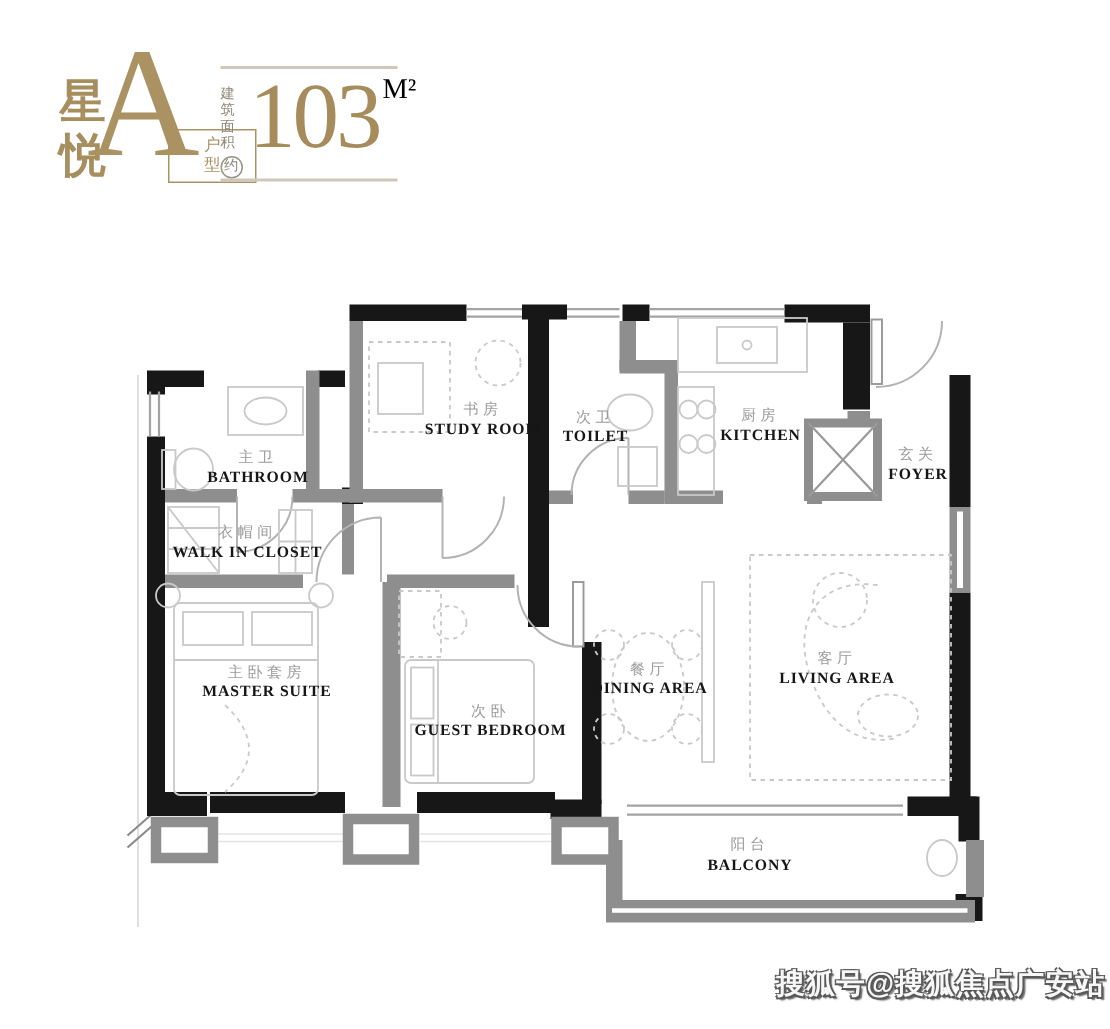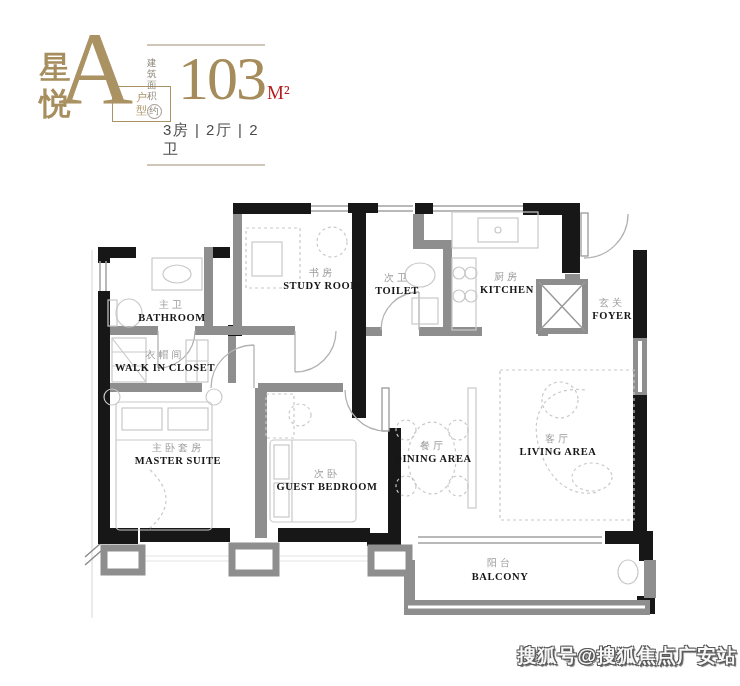--- a/index.html
+++ b/index.html
@@ -14,22 +14,22 @@
   .brand-tag{position:absolute;left:112px;top:86px;width:15px;padding:4px 21px;border:1px solid #ab9263;
       font-size:11px;line-height:13px;color:#ab9263;text-align:center;word-break:break-all;}
   .spec{position:absolute;left:147px;top:44px;width:128px;}
   .spec-rule{height:0;border-top:2px solid #cfc8ba;width:118px;}
   .spec-main{display:flex;align-items:flex-start;margin-top:3px;}
   .area-lbl{display:flex;flex-direction:column;margin-top:8px;width:22px;justify-content:space-between;}
   .area-lbl span{font-size:9.5px;line-height:11px;color:#8d8779;letter-spacing:1px;}
   .approx{margin-top:3px;width:13px;height:13px;border:1px solid #9a9489;border-radius:50%;
       font-size:8.5px;line-height:13px;text-align:center;color:#8d8779;}
   .area-val{font-family:"Liberation Serif",serif;font-size:62px;line-height:58px;color:#a68c5b;
-      letter-spacing:-2px;margin-left:16px;}
-  .area-unit{font-family:"Liberation Serif",serif;font-size:19px;color:#b91c1c;margin-top:33px;margin-left:2px;}
+      letter-spacing:-2px;margin-left:4px;}
+  .area-unit{font-family:"Liberation Serif",serif;font-size:19px;color:#000000;margin-left:2px;}
   .spec-cfg{font-size:15px;color:#4c4c4c;letter-spacing:1.5px;margin:2px 0 5px 16px;}
   
   .plan{position:absolute;left:0;top:0;width:740px;height:686px;}
   .zh{font-size:10px;fill:#9b9b9b;letter-spacing:3px;font-family:"Liberation Sans",sans-serif;}
   .en{font-size:10.5px;font-weight:700;fill:#161616;letter-spacing:.6px;
       font-family:"Liberation Serif",serif;}
   .dash{stroke-dasharray:3 3;}
   
   .wm{position:absolute;right:3px;top:643px;font-size:19px;font-weight:700;letter-spacing:1px;
       color:#f7f7f7;text-shadow:-1px -1px 0 #585858,1px -1px 0 #585858,-1px 1px 0 #585858,
@@ -48,21 +48,20 @@
       <div class="spec-rule"></div>
       <div class="spec-main">
         <div class="area-lbl">
           <span>建筑</span>
           <span>面积</span>
           <span class="approx">约</span>
         </div>
         <div class="area-val">103</div>
         <div class="area-unit">M²</div>
       </div>
-      <div class="spec-cfg">3房 | 2厅 | 2卫</div>
       <div class="spec-rule"></div>
     </div>
   </div>
 
   <svg class="plan" viewBox="0 0 740 686">
 
     <g stroke="#d6d6d6" stroke-width="1" fill="none">
       <path d="M92,250 V618"></path>
       <path d="M141,556 H230 M141,561 H230 M280,556 H368 M280,561 H368" stroke="#e3e3e3"></path>
       <path d="M85,557 l16,-14 M85,565 l16,-14" stroke="#8a8a8a" stroke-width="1.4"></path>

